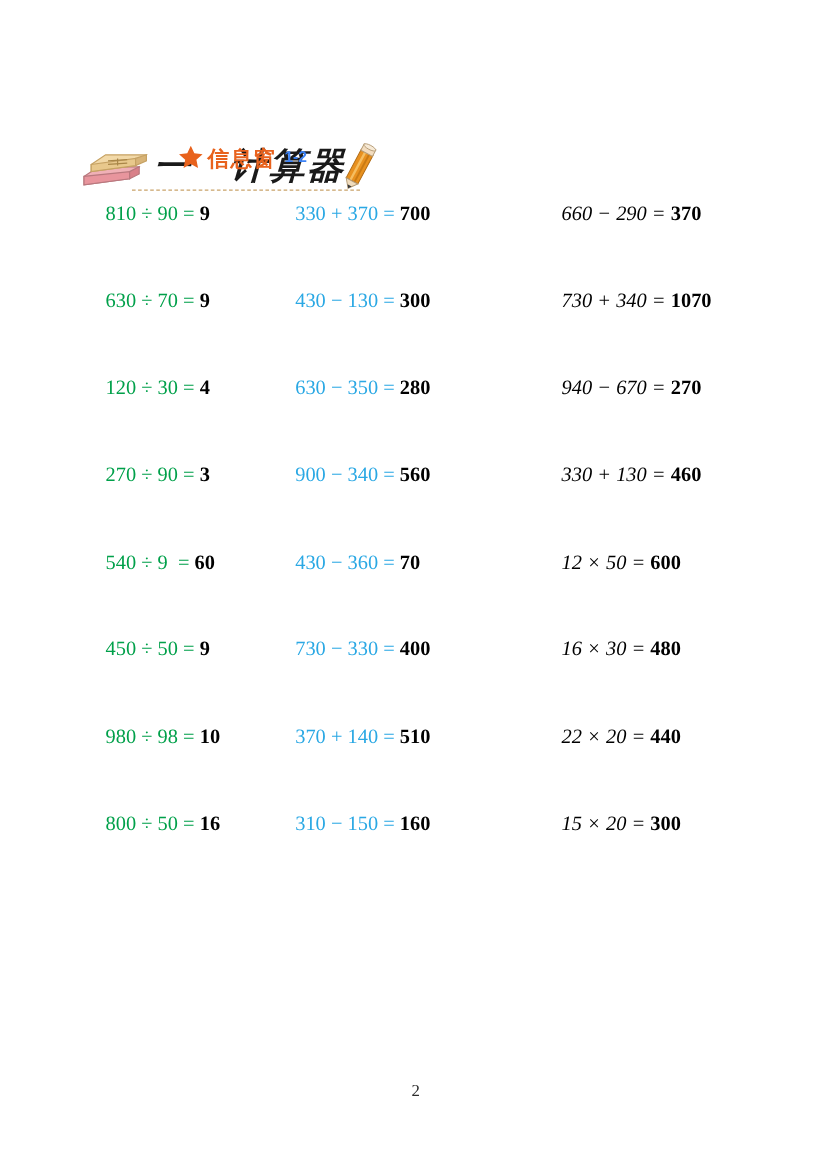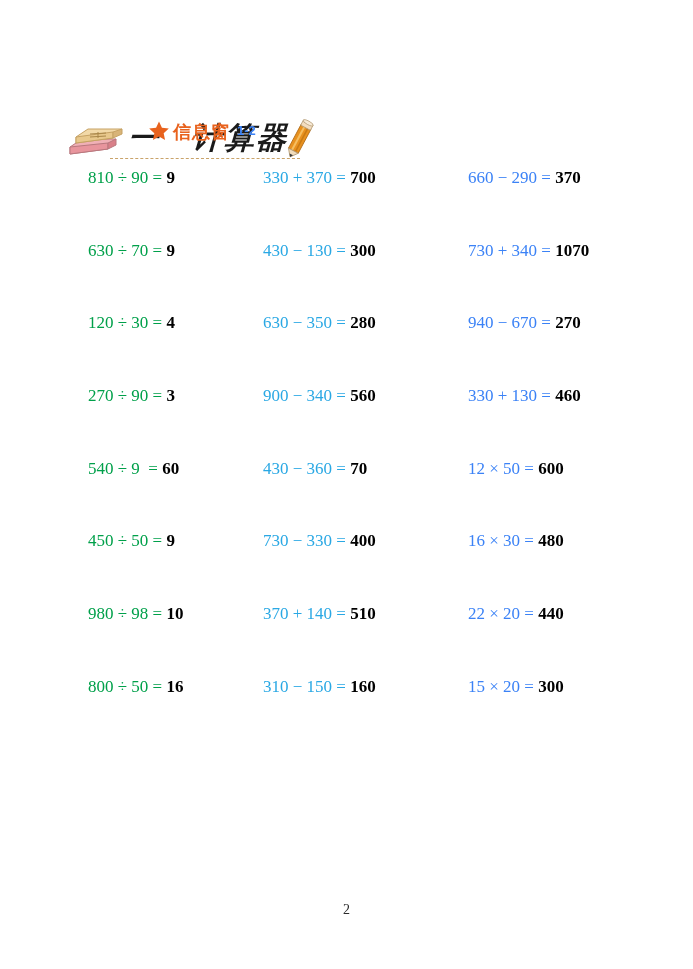--- a/index.html
+++ b/index.html
@@ -102,27 +102,27 @@
     height: 72.7px;
   }
   .cell {
     position: absolute;
     font-family: "Liberation Serif", "DejaVu Serif", serif;
     font-size: 17px;
     white-space: pre;
     line-height: 20px;
   }
   .col0 { left: 88px; }
-  .col1 { left: 263px; }
+  .col1 { left: 246px; }
   .col2 { left: 468px; }
 
   .expr   { font-weight: normal; }
   .expr.c-green { color: #00a04a; }
   .expr.c-blue  { color: #2aa8e4; }
-  .expr.c-pink  { color: #3b82f6; }
+  .expr.c-pink  { color: #000000; font-style: italic; }
   .ans {
     color: #000000;
     font-weight: bold;
   }
 
   
   .page-number {
     position: absolute;
     left: 0;
     top: 902px;

